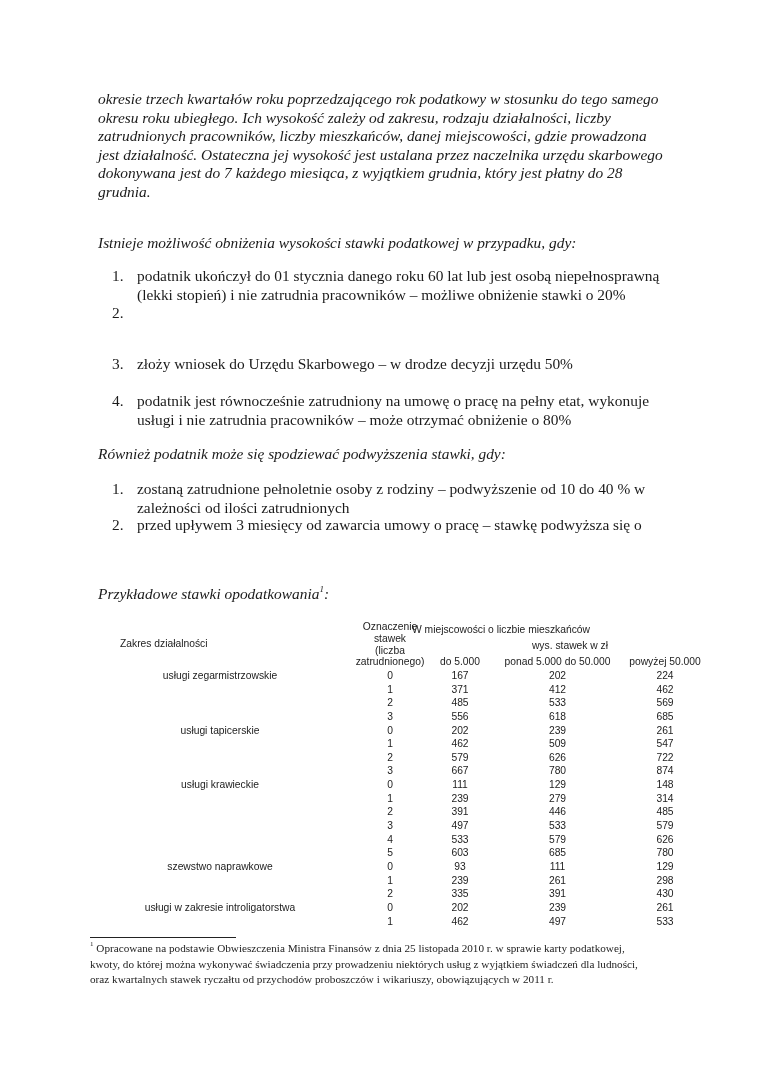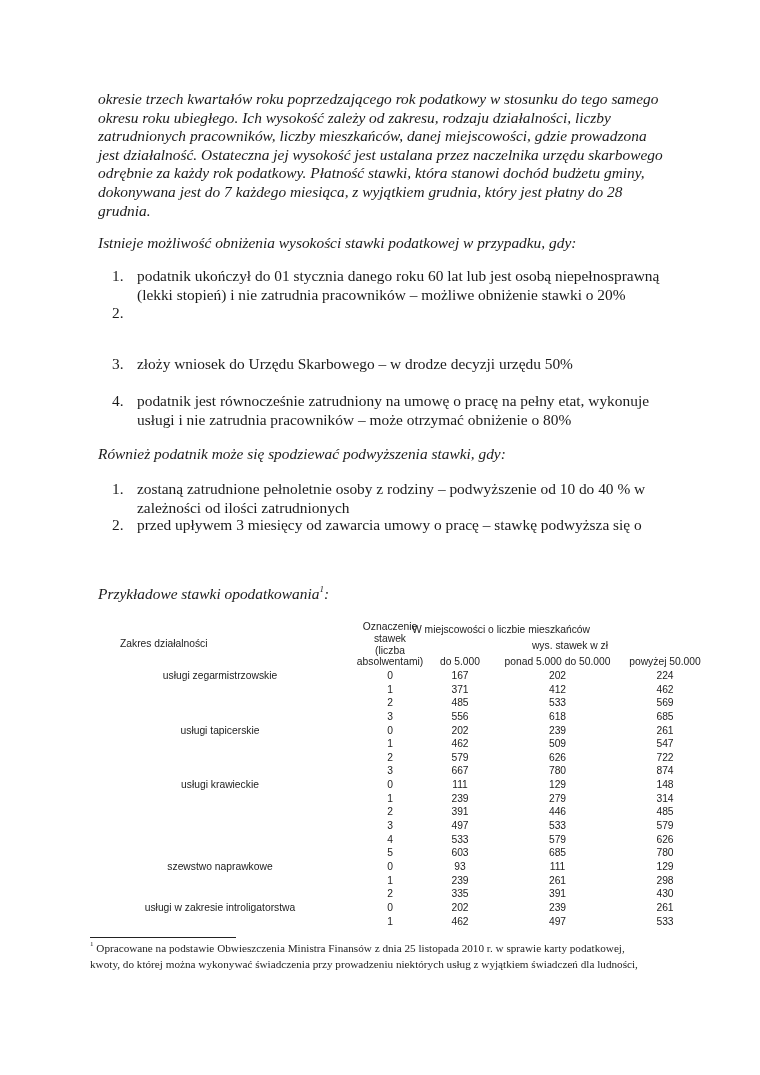--- a/index.html
+++ b/index.html
@@ -36,21 +36,20 @@
 </head>
 <body>
 
 <div class="page">
 
   <div class="p serif" style="top:90px;">
     <div>okresie trzech kwartałów roku poprzedzającego rok podatkowy w stosunku do tego samego</div>
     <div>okresu roku ubiegłego. Ich wysokość zależy od zakresu, rodzaju działalności, liczby</div>
     <div>zatrudnionych pracowników, liczby mieszkańców, danej miejscowości, gdzie prowadzona</div>
     <div>jest działalność. Ostateczna jej wysokość jest ustalana przez naczelnika urzędu skarbowego</div>
-    <div>odrębnie za każdy rok podatkowy. Płatność stawki, która stanowi dochód budżetu gminy,</div>
     <div>dokonywana jest do 7 każdego miesiąca, z wyjątkiem grudnia, który jest płatny do 28</div>
     <div>grudnia.</div>
   </div>
 
   <div class="p serif" style="top:234px;">Istnieje możliwość obniżenia wysokości stawki podatkowej w przypadku, gdy:</div>
 
   <div class="li serif" style="top:267px;">
     <span class="num">1.</span>
     <div class="txt">
       <div>podatnik ukończył do 01 stycznia danego roku 60 lat lub jest osobą niepełnosprawną</div>
@@ -95,21 +94,21 @@
   <div class="p serif" style="top:585px;">
     <span>Przykładowe stawki opodatkowania</span><sup>1</sup><span>:</span>
   </div>
 
   <div class="tbl">
     <div class="th-zakres">Zakres działalności</div>
     <div class="th-ozn">
       <div>Oznaczenie</div>
       <div>stawek</div>
       <div>(liczba</div>
-      <div>absolwentami)</div>
+      <div>zatrudnionego)</div>
     </div>
     <div class="th-w">W miejscowości o liczbie mieszkańców</div>
     <div class="th-wys">wys. stawek w zł</div>
     <div class="th-c1">do 5.000</div>
     <div class="th-c2">ponad 5.000 do 50.000</div>
     <div class="th-c3">powyżej 50.000</div>
 
     <div class="rows">
       <div class="row">
           <span class="c-name">usługi zegarmistrzowskie</span>
@@ -244,15 +243,16 @@
           <span class="c-v2">497</span>
           <span class="c-v3">533</span>
         </div>
     </div>
   </div>
 
   <div class="fn-sep"></div>
   <div class="fn">
     <div><sup>1</sup> <span>Opracowane na podstawie Obwieszczenia Ministra Finansów z dnia 25 listopada 2010 r. w sprawie karty podatkowej,</span></div>
     <div>kwoty, do której można wykonywać świadczenia przy prowadzeniu niektórych usług z wyjątkiem świadczeń dla ludności,</div>
+    <div>oraz kwartalnych stawek ryczałtu od przychodów proboszczów i wikariuszy, obowiązujących w 2011 r.</div>
   </div>
 
 </div>
 
 </body></html>

